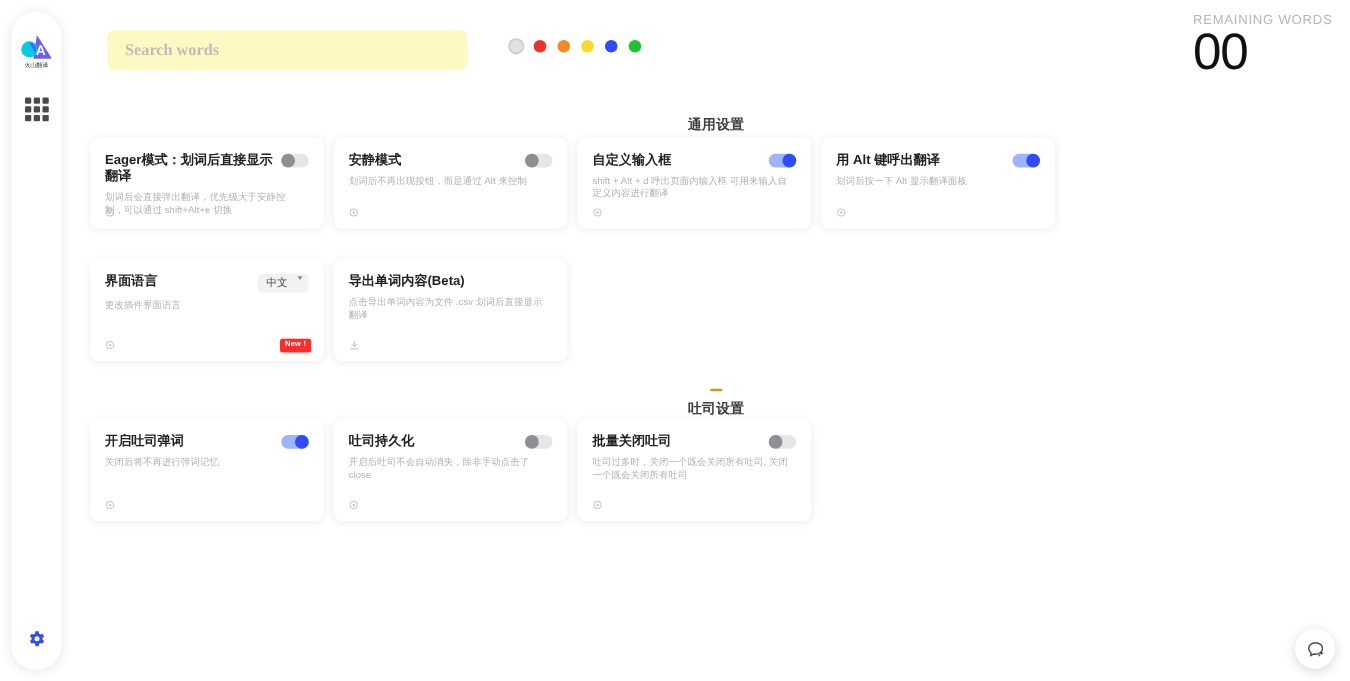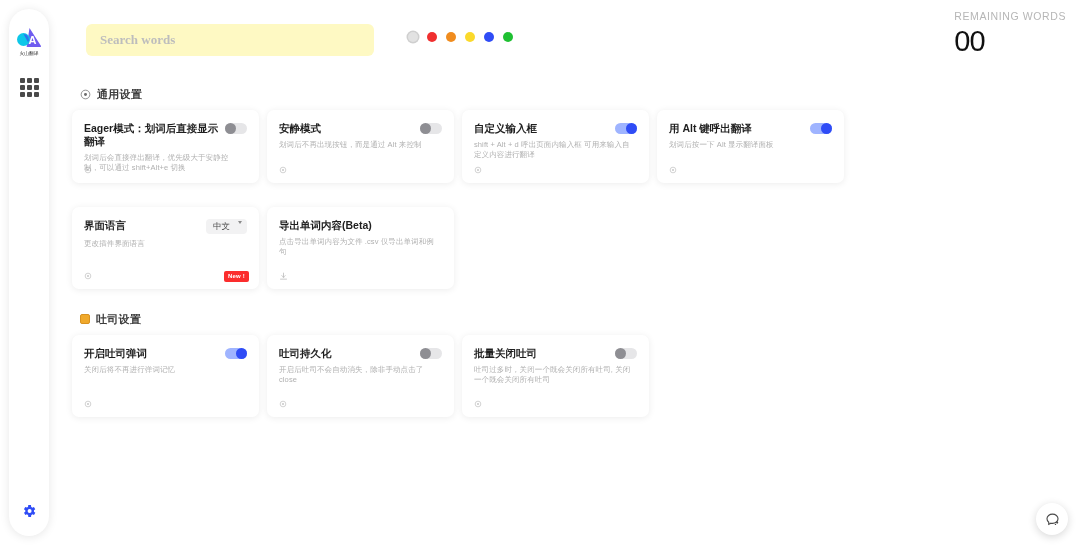--- a/index.html
+++ b/index.html
@@ -67,30 +67,30 @@
 
   .dots { position: absolute; left: 350px; top: 32px; display: flex; gap: 9px; align-items: center; }
   .dot { width: 10px; height: 10px; border-radius: 50%; cursor: pointer; }
   .dot.sel { background: #e2e2e2; box-shadow: 0 0 0 1.5px #cfcfcf; }
 
   .counter { position: absolute; right: 14px; top: 10px; text-align: left; }
   .counter-label {
     font-size: 10.5px; color: #b6b6b6; letter-spacing: 0.6px; font-weight: 400;
   }
   .counter-value {
-    margin-top: 2px; font-size: 29px; font-weight: 400; color: #111;
+    margin-top: 2px; font-size: 41px; font-weight: 400; color: #111;
     letter-spacing: -1px; line-height: 34px;
   }
 
   
   .content { position: absolute; left: 0; top: 78px; right: 0; bottom: 0; padding: 0 14px 0 14px; }
 
   .section-head {
     display: flex; align-items: center; gap: 6px;
-    margin: 8px 0 8px 8px; height: 16px;
+    margin: 8px 0 8px 8px; height: 16px; flex-direction: column;
   }
   .section-title { font-size: 11px; font-weight: 700; color: #3d3d3d; letter-spacing: 0.3px; }
 
   .sec-icon-gear { width: 11px; height: 11px; }
   .sec-icon-square { width: 10px; height: 10px; border-radius: 2px; background: #f0a92b; border: 1px solid #d89220; }
 
   .cards { display: flex; flex-wrap: wrap; gap: 8px; }
 
   .card {
     position: relative;
@@ -308,21 +308,21 @@
               <circle cx="12" cy="12" r="3" fill="#9a9a9a"></circle>
             </svg>
             <span class="badge-new">New !</span>
           </div>
         </div>
 
         <div class="card tall">
           <div class="card-top">
             <div class="card-title">导出单词内容(Beta)</div>
           </div>
-          <div class="card-desc">点击导出单词内容为文件 .csv 仅导出单词和例句</div>
+          <div class="card-desc">点击导出单词内容为文件 .csv 划词后直接显示翻译</div>
           <div class="card-foot">
             <svg class="foot-dl" viewBox="0 0 24 24">
               <path fill="none" stroke="#8a8a8a" stroke-width="2" stroke-linecap="round" stroke-linejoin="round" d="M12 3v11m0 0l-4.5-4.5M12 14l4.5-4.5M4 19h16"></path>
             </svg>
             <span></span>
           </div>
         </div>
 
       </div>
 

